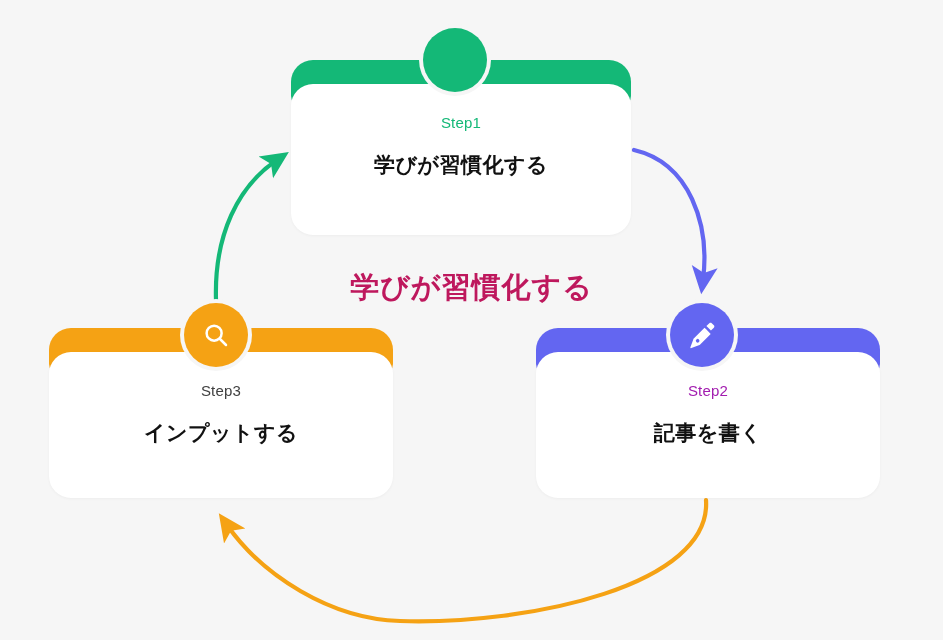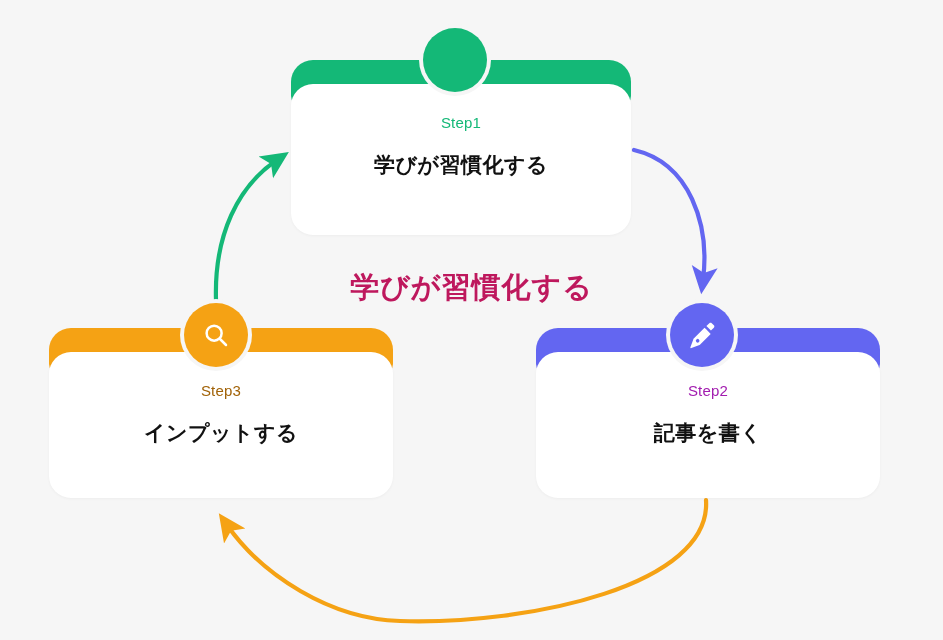--- a/index.html
+++ b/index.html
@@ -162,21 +162,21 @@
 
   <div class="step-badge" id="badge-step1" style="background:#14b877">
     <span>
       <svg width="1" height="1" viewBox="0 0 1 1" aria-hidden="true"></svg>
     </span>
   </div>
 
   <div class="step-card" id="card-step3">
     <div class="card-bar" style="background:#f5a214"></div>
     <div class="card-body">
-      <div class="step-label" style="color:#a16207">Step3</div>
+      <div class="step-label" style="color:#404040">Step3</div>
       <div class="step-title">インプットする</div>
     </div>
   </div>
 
   <div class="step-badge" id="badge-step3" style="background:#f5a214">
     <span>
       <svg width="30" height="30" viewBox="0 0 24 24" fill="none" stroke="#ffffff" stroke-width="2" stroke-linecap="round">
         <circle cx="10.5" cy="10.5" r="6"></circle>
         <line x1="15.2" y1="15.2" x2="20" y2="20"></line>
       </svg>

